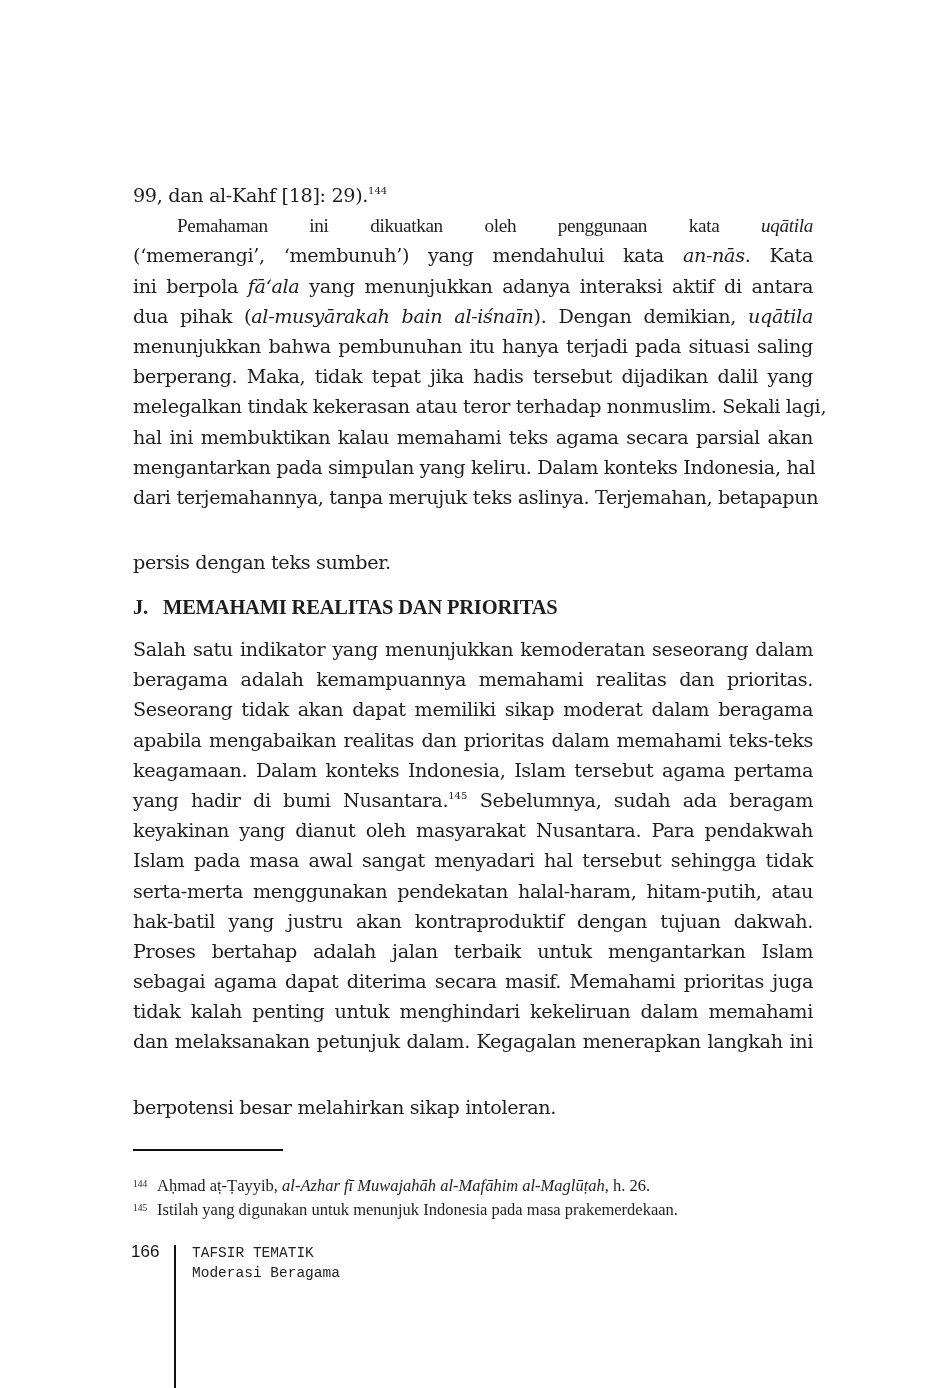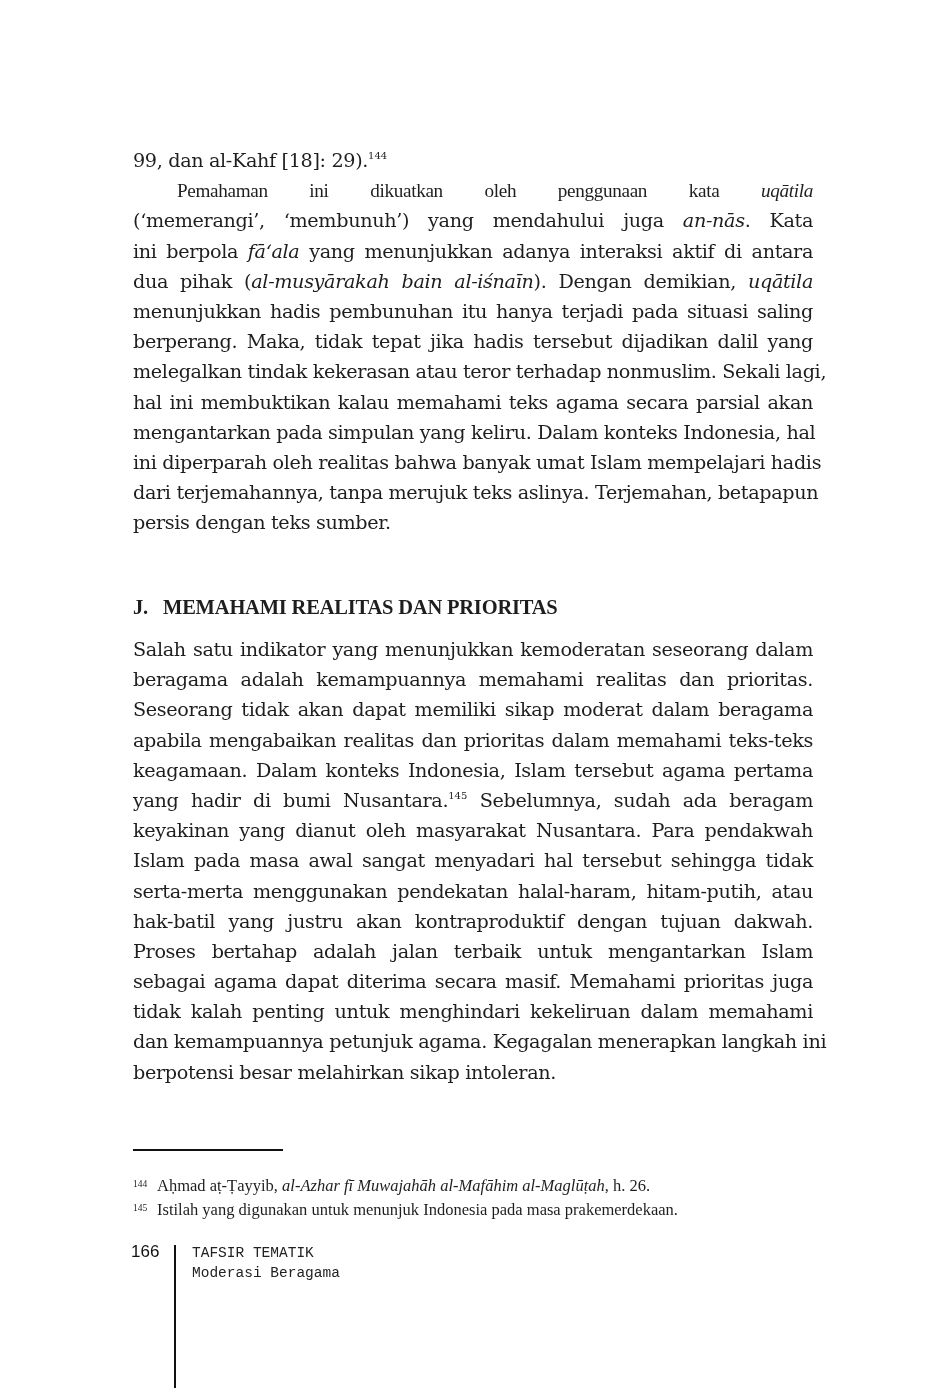--- a/index.html
+++ b/index.html
@@ -5,21 +5,21 @@
   html, body { margin: 0; padding: 0; background: #ffffff; }
   body { width: 946px; height: 1388px; position: relative; overflow: hidden; }
   .page { position: absolute; left: 0; top: 0; width: 946px; height: 1388px; background: #fff; }
   .text {
     position: absolute; left: 133px; width: 680px;
     font-family: "DejaVu Serif", "Liberation Serif", serif;
     color: #1e1e1e; font-size: 19.2px; line-height: 30.2px;
     text-align: justify; letter-spacing: -0.35px; word-spacing: 0px;
   }
   .line { display: block; text-align: justify; text-align-last: justify; white-space: nowrap; height: 30.2px; }
-  .line.last { text-align-last: left; }
+  .line.last { text-align-last: left; margin-top: 35px; }
   sup.fn { font-size: 10px; vertical-align: 8px; line-height: 0; letter-spacing: 0; }
   i { font-style: italic; }
   .heading {
     position: absolute; left: 133px; top: 596px;
     font-family: "Liberation Serif", "DejaVu Serif", serif;
     font-weight: bold; font-size: 20.5px; color: #1e1e1e; letter-spacing: -0.2px;
   }
   .heading .num { display: inline-block; width: 30px; }
   .fn-rule { position: absolute; left: 133px; top: 1149px; width: 150px; height: 2px; background: #111; }
   .footnotes {
@@ -39,29 +39,28 @@
   }
 </style>
 </head>
 <body>
 
 <div class="page">
 
   <div class="text" id="body-top" style="top:146px;">
       <span class="line last"><span>99, dan al-Kahf [18]: 29).</span><sup class="fn">144</sup></span>
       <span class="line" style="padding-left: 44px; font-family: Liberation Serif, serif;"><span>Pemahaman ini dikuatkan oleh penggunaan kata </span><i>uqātila</i></span>
-      <span class="line"><span>(‘memerangi’, ‘membunuh’) yang mendahului juga </span><i>an-nās</i><span>. Kata</span></span>
+      <span class="line"><span>(‘memerangi’, ‘membunuh’) yang mendahului kata </span><i>an-nās</i><span>. Kata</span></span>
       <span class="line"><span>ini berpola </span><i>fā‘ala</i><span> yang menunjukkan adanya interaksi aktif di antara</span></span>
       <span class="line"><span>dua pihak (</span><i>al-musyārakah bain al-iśnaīn</i><span>). Dengan demikian, </span><i>uqātila</i></span>
-      <span class="line"><span>menunjukkan hadis pembunuhan itu hanya terjadi pada situasi saling</span></span>
+      <span class="line"><span>menunjukkan bahwa pembunuhan itu hanya terjadi pada situasi saling</span></span>
       <span class="line"><span>berperang. Maka, tidak tepat jika hadis tersebut dijadikan dalil yang</span></span>
       <span class="line"><span>melegalkan tindak kekerasan atau teror terhadap nonmuslim. Sekali lagi,</span></span>
       <span class="line"><span>hal ini membuktikan kalau memahami teks agama secara parsial akan</span></span>
       <span class="line"><span>mengantarkan pada simpulan yang keliru. Dalam konteks Indonesia, hal</span></span>
-      <span class="line"><span>ini diperparah oleh realitas bahwa banyak umat Islam mempelajari hadis</span></span>
       <span class="line"><span>dari terjemahannya, tanpa merujuk teks aslinya. Terjemahan, betapapun</span></span>
       <span class="line last"><span>persis dengan teks sumber.</span></span>
     </div>
 
   <div class="heading">
     <span class="num">J.</span><span>MEMAHAMI REALITAS DAN PRIORITAS</span>
   </div>
 
   <div class="text" id="body-section" style="top:635px;">
       <span class="line"><span>Salah satu indikator yang menunjukkan kemoderatan seseorang dalam</span></span>
@@ -70,21 +69,21 @@
       <span class="line"><span>apabila mengabaikan realitas dan prioritas dalam memahami teks-teks</span></span>
       <span class="line"><span>keagamaan. Dalam konteks Indonesia, Islam tersebut agama pertama</span></span>
       <span class="line"><span>yang hadir di bumi Nusantara.</span><sup class="fn">145</sup><span> Sebelumnya, sudah ada beragam</span></span>
       <span class="line"><span>keyakinan yang dianut oleh masyarakat Nusantara. Para pendakwah</span></span>
       <span class="line"><span>Islam pada masa awal sangat menyadari hal tersebut sehingga tidak</span></span>
       <span class="line"><span>serta-merta menggunakan pendekatan halal-haram, hitam-putih, atau</span></span>
       <span class="line"><span>hak-batil yang justru akan kontraproduktif dengan tujuan dakwah.</span></span>
       <span class="line"><span>Proses bertahap adalah jalan terbaik untuk mengantarkan Islam</span></span>
       <span class="line"><span>sebagai agama dapat diterima secara masif. Memahami prioritas juga</span></span>
       <span class="line"><span>tidak kalah penting untuk menghindari kekeliruan dalam memahami</span></span>
-      <span class="line"><span>dan kemampuannya petunjuk agama. Kegagalan menerapkan langkah ini</span></span>
+      <span class="line"><span>dan melaksanakan petunjuk dalam. Kegagalan menerapkan langkah ini</span></span>
       <span class="line last"><span>berpotensi besar melahirkan sikap intoleran.</span></span>
     </div>
 
   <div class="fn-rule"></div>
   <div class="footnotes" id="footnotes">
       <div class="footnote"><span class="fnum">144</span><span>Aḥmad aṭ-Ṭayyib, </span><i>al-Azhar fī Muwajahāh al-Mafāhim al-Maglūṭah</i><span>, h. 26.</span></div>
       <div class="footnote"><span class="fnum">145</span><span>Istilah yang digunakan untuk menunjuk Indonesia pada masa prakemerdekaan.</span></div>
     </div>
 
   <div class="page-number">166</div>

